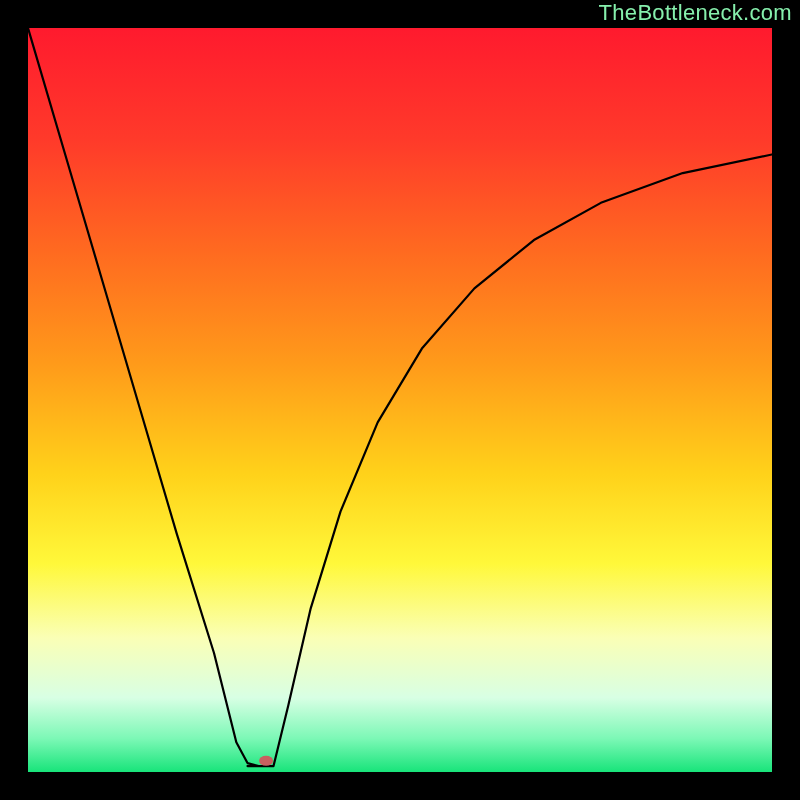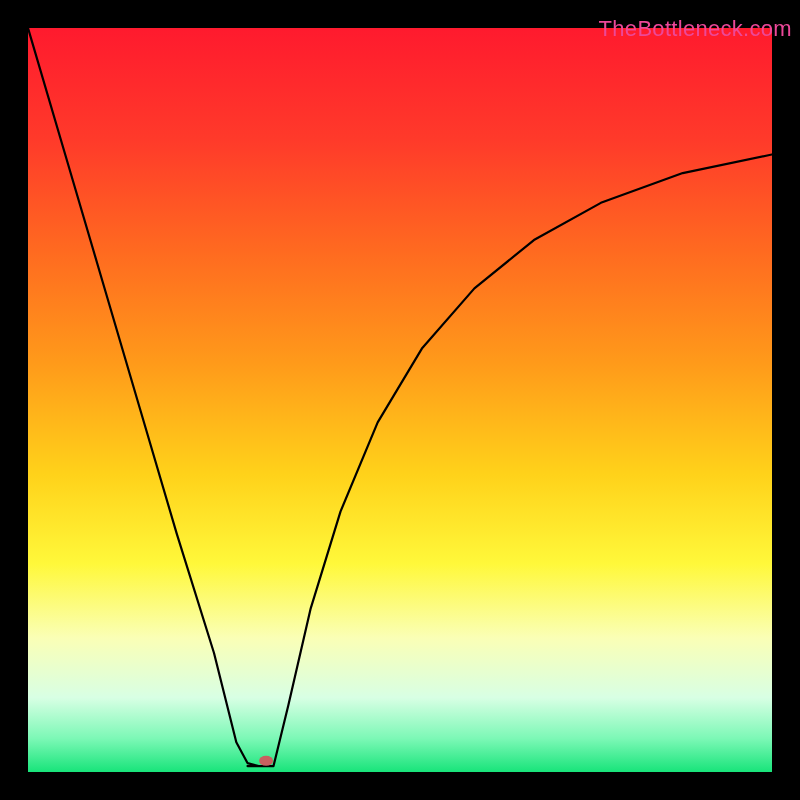--- a/index.html
+++ b/index.html
@@ -20,23 +20,23 @@
   .plot-area {
     position: absolute;
     left: 28px;
     top: 28px;
     width: 744px;
     height: 744px;
     overflow: hidden;
   }
   .watermark {
     position: absolute;
-    top: 16px;
+    top: 0;
     right: 8px;
-    color: #ec4899;
+    color: #86efac;
     font-size: 22px;
     font-weight: 500;
     letter-spacing: 0.3px;
     user-select: none;
   }
   svg {
     display: block;
   }
 </style>
 </head>

